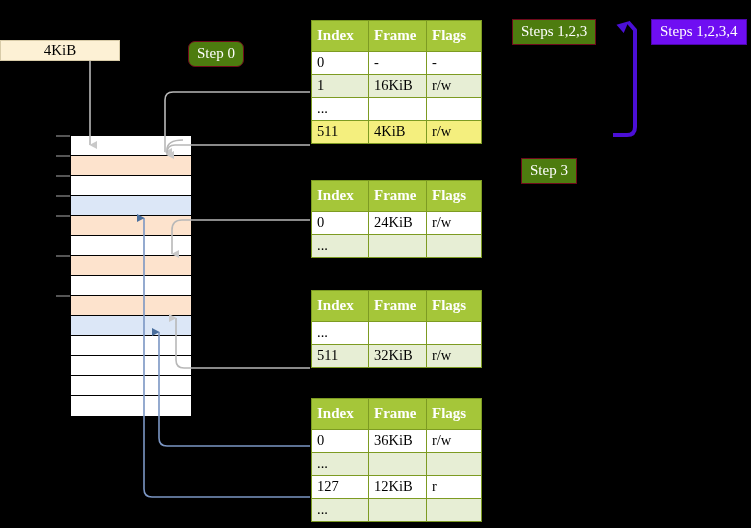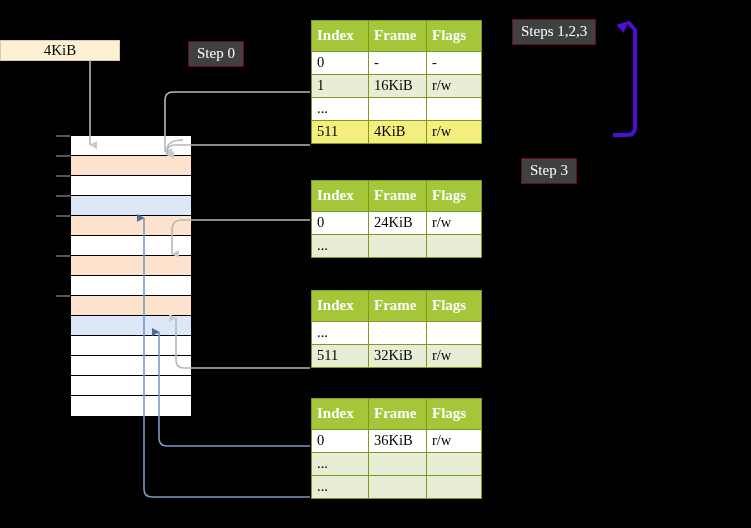--- a/index.html
+++ b/index.html
@@ -26,21 +26,21 @@
   .tag {
     position: absolute;
     font-family: "Liberation Serif", serif;
     font-size: 15px;
     line-height: 1;
     padding: 4px 8px 5px 8px;
     white-space: nowrap;
     box-sizing: border-box;
   }
   .tag-red {
-    background: #404040;
+    background: #4d7c0f;
     color: #ffffff;
     border: 1px solid #6f0a1c;
   }
   .tag-purple {
     background: #6f0ef2;
     color: #ffffff;
     border: 1px solid #4d06ad;
   }
 
   
@@ -136,28 +136,31 @@
 </style>
 </head>
 <body>
 
 <div id="canvas">
 
   <div class="memlabel" style="left:0px; top:40px; width:120px; height:21px;">
     <span>4KiB</span>
   </div>
 
-  <div class="tag tag-red" style="left:188px; top:41px;">
+  <div class="tag tag-red" style="left:188px; top:41px;border-radius:7px;">
     <span>Step 0</span>
   </div>
 
   <div class="tag tag-red" style="left:512px; top:19px;">
     <span>Steps 1,2,3</span>
   </div>
 
+  <div class="tag tag-purple" style="left:651px; top:19px;">
+    <span>Steps 1,2,3,4</span>
+  </div>
 
   <div class="tag tag-red" style="left:521px; top:158px;">
     <span>Step 3</span>
   </div>
 
   <div id="memblock">
       <div class="memrow fill-white" style="top: 0px; height: 20px;"></div>
       <div class="memrow fill-orange" style="top: 20px; height: 20px;"></div>
       <div class="memrow fill-white" style="top: 40px; height: 20px;"></div>
       <div class="memrow fill-blue" style="top: 60px; height: 20px;"></div>
@@ -258,20 +261,25 @@
         <tr class="plain">
           <td class="c0">0</td>
           <td class="c1">36KiB</td>
           <td class="c2">r/w</td>
         </tr>
         <tr class="alt">
           <td class="c0">...</td>
           <td class="c1"></td>
           <td class="c2"></td>
         </tr>
+        <tr class="plain">
+          <td class="c0">127</td>
+          <td class="c1">12KiB</td>
+          <td class="c2">r</td>
+        </tr>
         <tr class="alt">
           <td class="c0">...</td>
           <td class="c1"></td>
           <td class="c2"></td>
         </tr>
       </tbody>
     </table>
 
   <svg class="overlay" viewBox="0 0 751 528" xmlns="http://www.w3.org/2000/svg">
     <defs>

